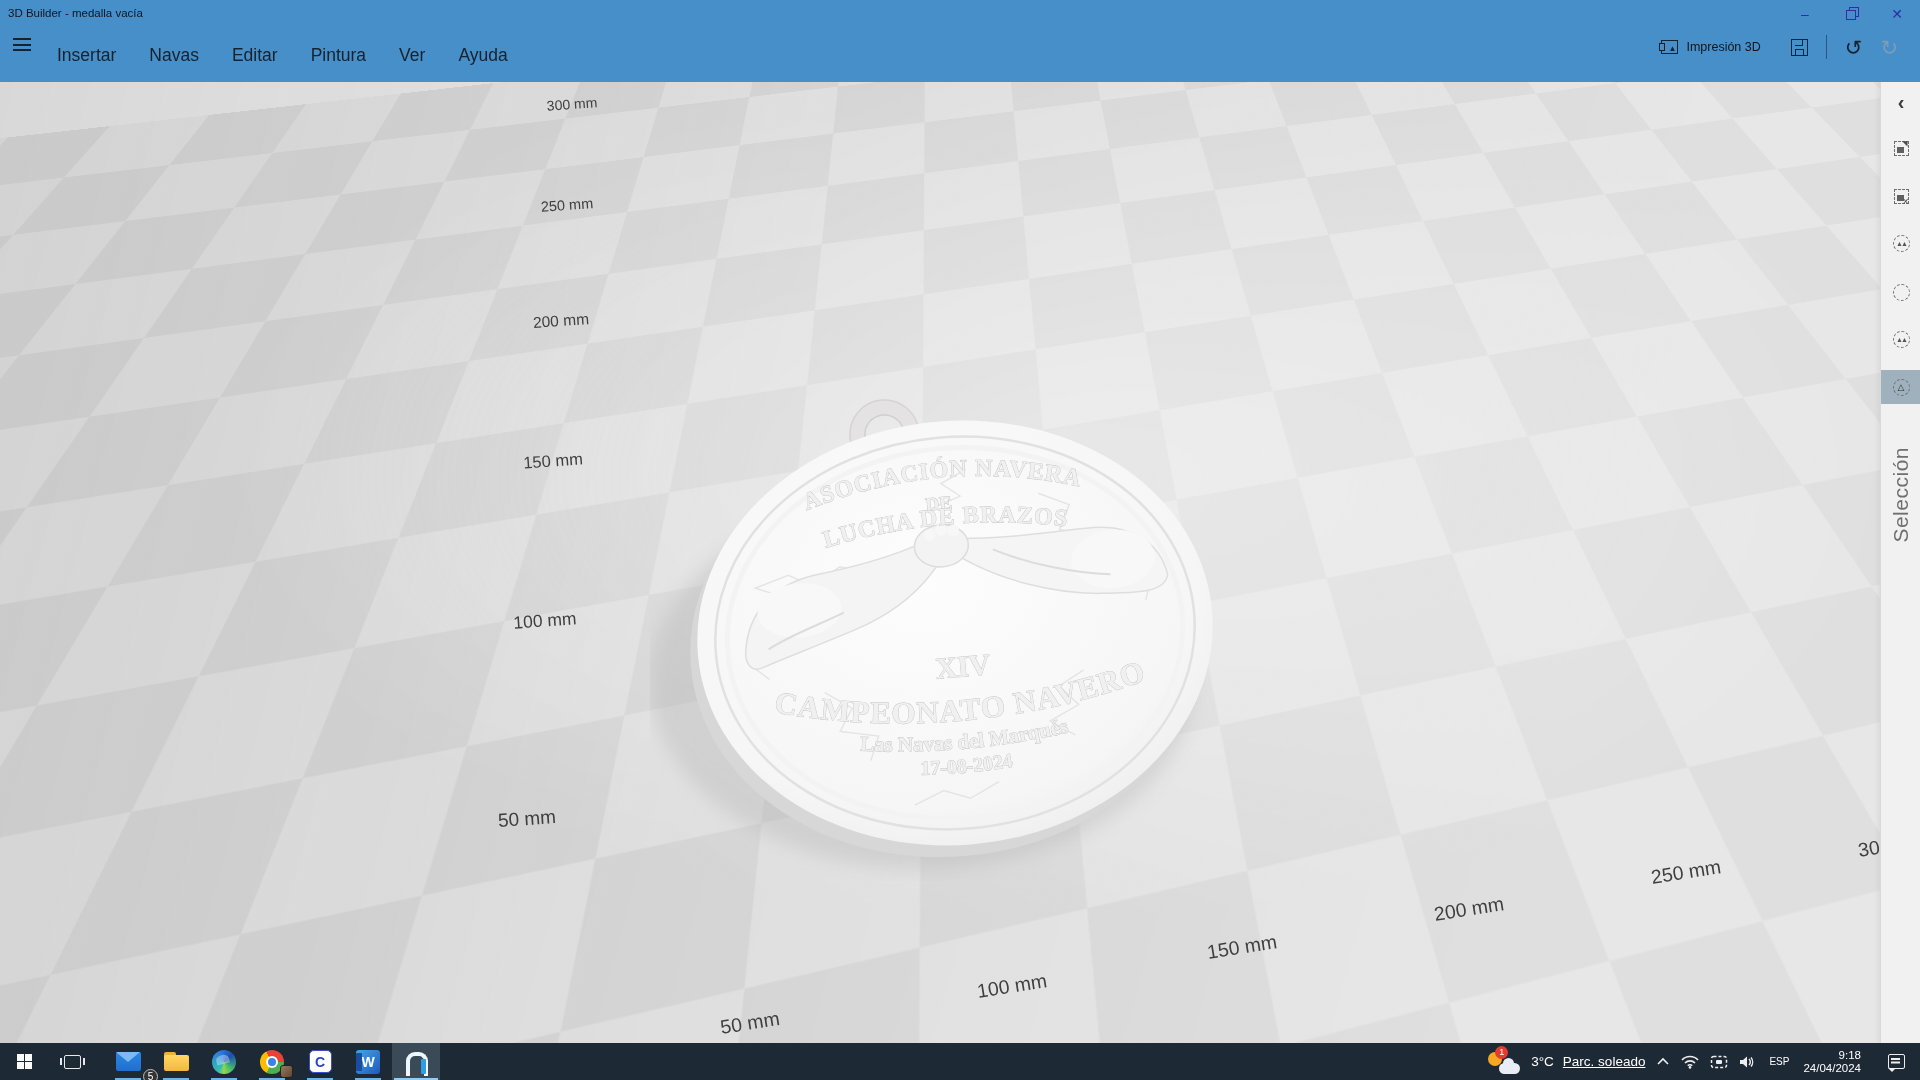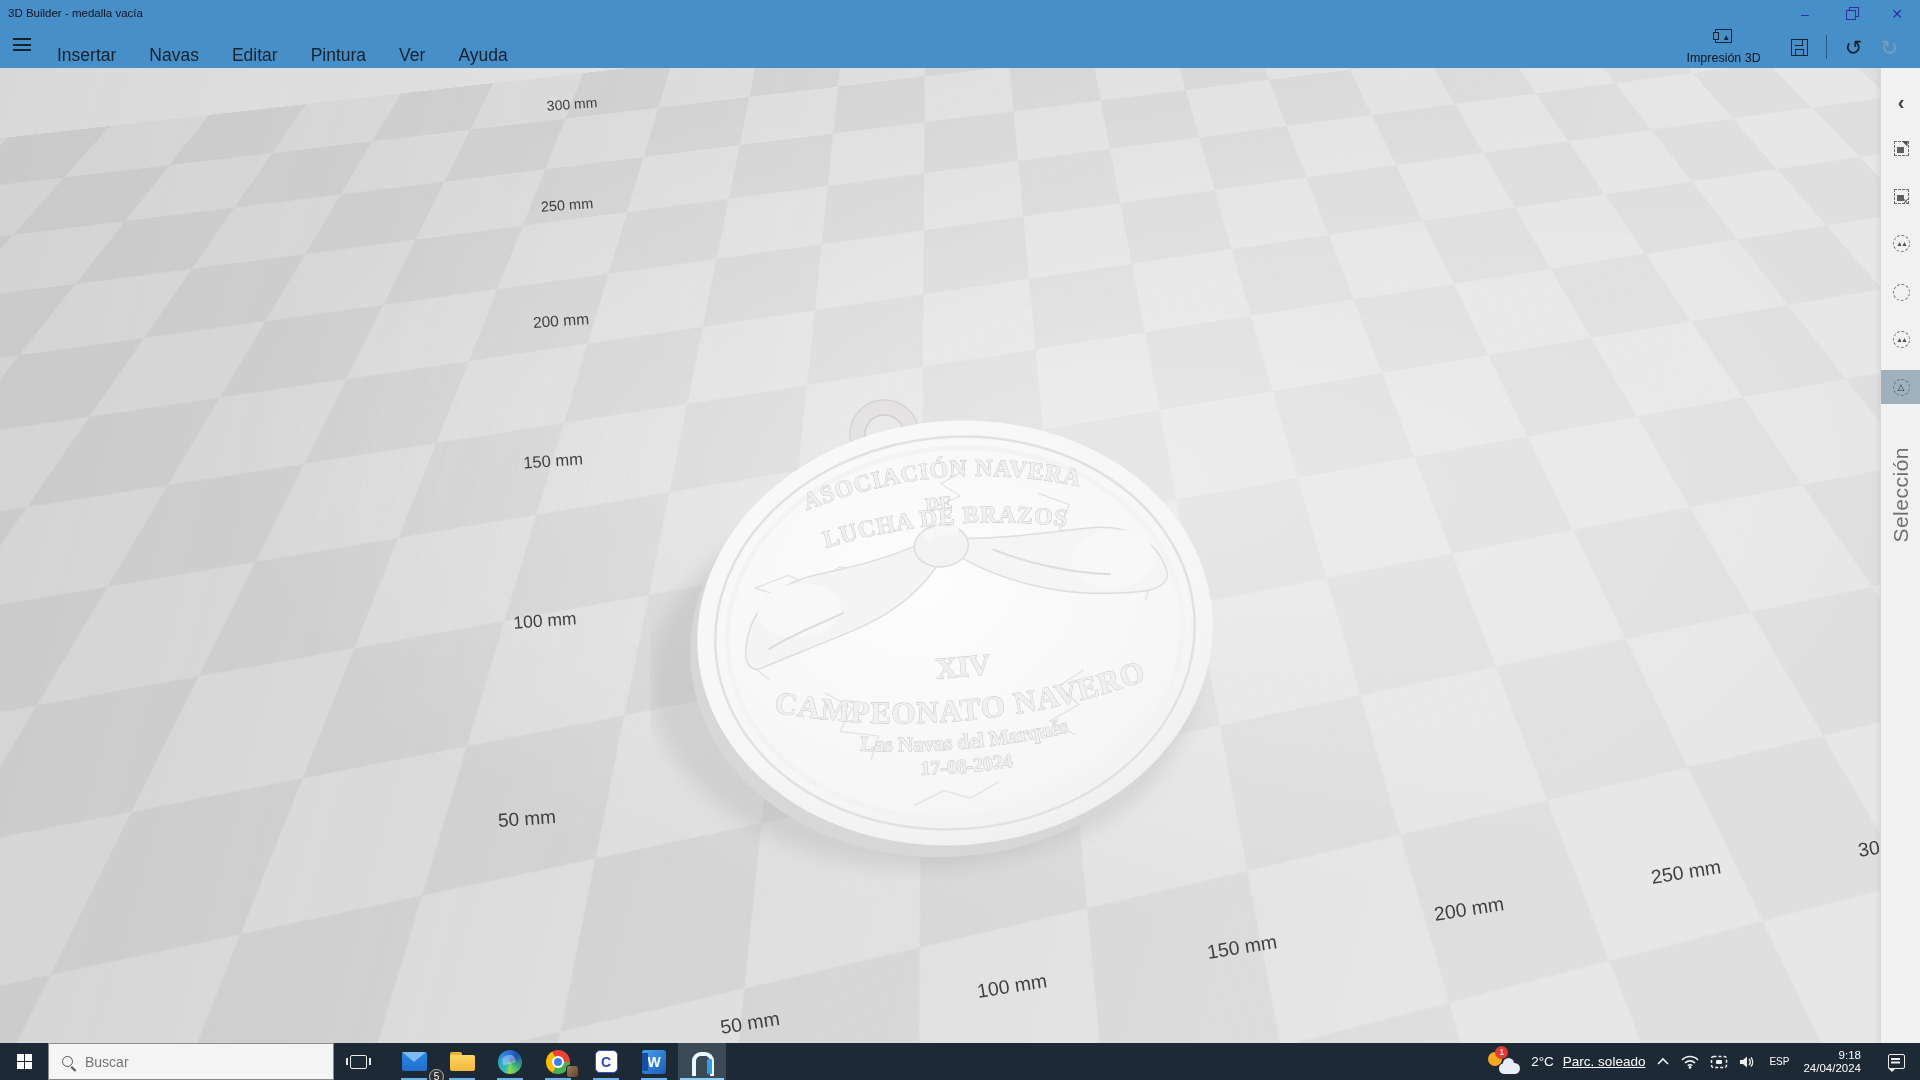--- a/index.html
+++ b/index.html
@@ -1,36 +1,36 @@
 <!DOCTYPE html>
 <html><head>
 <meta charset="utf-8">
 <style>
   * { margin:0; padding:0; box-sizing:border-box; }
   html,body { width:1920px; height:1080px; overflow:hidden; background:#e8e8e8;
               font-family:"Liberation Sans", sans-serif; user-select:none; }
 
   
-  .bluebar { position:absolute; left:0; top:0; width:1920px; height:68px; background:#478fc8; z-index:30;padding-left:24px; }
+  .bluebar { position:absolute; left:0; top:0; width:1920px; height:82px; background:#478fc8; z-index:30;padding-left:24px; }
   .titlebar { position:absolute; left:0; top:0; width:100%; height:28px; }
   .title-text { position:absolute; left:8px; top:7px; font-size:11.5px; color:#14141e; }
   .win-controls { position:absolute; right:0; top:0; height:28px; display:flex; }
   .win-btn { width:46px; height:28px; display:flex; align-items:center; justify-content:center;
              color:#2e2ea5; font-size:14px; cursor:pointer; }
   .win-restore { position:relative; width:11px; height:11px; }
   .win-restore::before { content:""; position:absolute; left:3px; top:-2px; width:8px; height:8px; border:1.4px solid #2e2ea5; }
   .win-restore::after  { content:""; position:absolute; left:0px; top:1px; width:8px; height:8px; border:1.4px solid #2e2ea5; background:#478fc8; }
 
   .menubar { position:absolute; left:0; top:28px; width:100%; height:38px; display:flex; align-items:flex-end; }
   .hamburger { position:absolute; left:13px; top:10px; width:18px; height:14px; cursor:pointer; }
   .hamburger i { display:block; height:2px; background:#16222e; margin-bottom:3.5px; }
   .menu-items { display:flex; gap:33px; padding-left:57px; }
   .menu-item { font-size:17.5px; color:#16222e; cursor:pointer; }
   .menu-right { position:absolute; right:8px; top:0; height:38px; display:flex; align-items:center; gap:18px; }
-  .print3d { display:flex; align-items:center; gap:8px; cursor:pointer;flex-direction:column; }
+  .print3d { display:flex; align-items:center; gap:8px; cursor:pointer; }
   .printer-ico { width:17px; height:14px; border:1.6px solid #16222e; position:relative; background:transparent; }
   .printer-ico::before { content:""; position:absolute; left:-3px; top:2px; width:4px; height:6px; border:1.6px solid #16222e; background:#478fc8; }
   .printer-ico::after { content:"▲"; position:absolute; right:1px; bottom:0px; font-size:8px; color:#16222e; }
   .print3d-label { font-size:12.5px; color:#10161d; }
   .save-ico { width:17px; height:17px; border:1.7px solid #16222e; position:relative; cursor:pointer; margin-left:12px;}
   .save-ico::before { content:""; position:absolute; left:3px; top:0; width:7px; height:5px; border-bottom:1.7px solid #16222e; border-right:1.7px solid #16222e; }
   .save-ico::after { content:""; position:absolute; left:3px; bottom:0; width:7px; height:5px; border:1.7px solid #16222e; border-bottom:none; }
   .menu-sep { width:1px; height:24px; background:rgba(10,20,40,.45); }
   .undo-glyph { font-size:21px; color:#14212e; cursor:pointer; line-height:1; }
   .redo-glyph { font-size:21px; color:#7d9cb8; cursor:default; line-height:1; margin-right:14px; }
@@ -316,24 +316,20 @@
 
 <div class="taskbar">
   <div class="tb-btn start">
     <span class="winlogo">
         <i></i>
         <i></i>
         <i></i>
         <i></i>
       </span>
   </div>
-  <div class="searchbox">
-    <span class="mag"></span>
-    <input type="text" placeholder="Buscar" style="">
-  </div>
   <div class="tb-btn taskview">
     <span class="tv-ico"></span>
   </div>
 
   <div class="app" style="margin-left:8px;">
     <span class="ico-mail"></span>
     <span class="badge5">5</span>
     <span class="uline"></span>
   </div>
   <div class="app">
@@ -361,21 +357,21 @@
     <span class="ico-3db"></span>
     <span class="uline"></span>
   </div>
 
   <div class="tray">
     <span class="weather">
       <span class="wbadge">1</span>
       <span class="sun"></span>
       <span class="cloud"></span>
     </span>
-    <span class="wtext">2°C</span>
+    <span class="wtext">3°C</span>
     <span class="wtext" style="margin-left:-2px;text-decoration:underline;">Parc. soleado</span>
 
     <svg width="14" height="9" viewBox="0 0 14 9">
       <polyline points="2,7 7,2 12,7" fill="none" stroke="#eee" stroke-width="1.6"></polyline>
     </svg>
     <svg width="18" height="14" viewBox="0 0 18 14">
       <path d="M1 5 a11 11 0 0 1 16 0" fill="none" stroke="#eee" stroke-width="1.6"></path>
       <path d="M4 8 a7 7 0 0 1 10 0" fill="none" stroke="#eee" stroke-width="1.6"></path>
       <path d="M6.7 10.6 a4 4 0 0 1 4.6 0" fill="none" stroke="#eee" stroke-width="1.6"></path>
       <circle cx="9" cy="12.4" r="1.3" fill="#eee"></circle>

